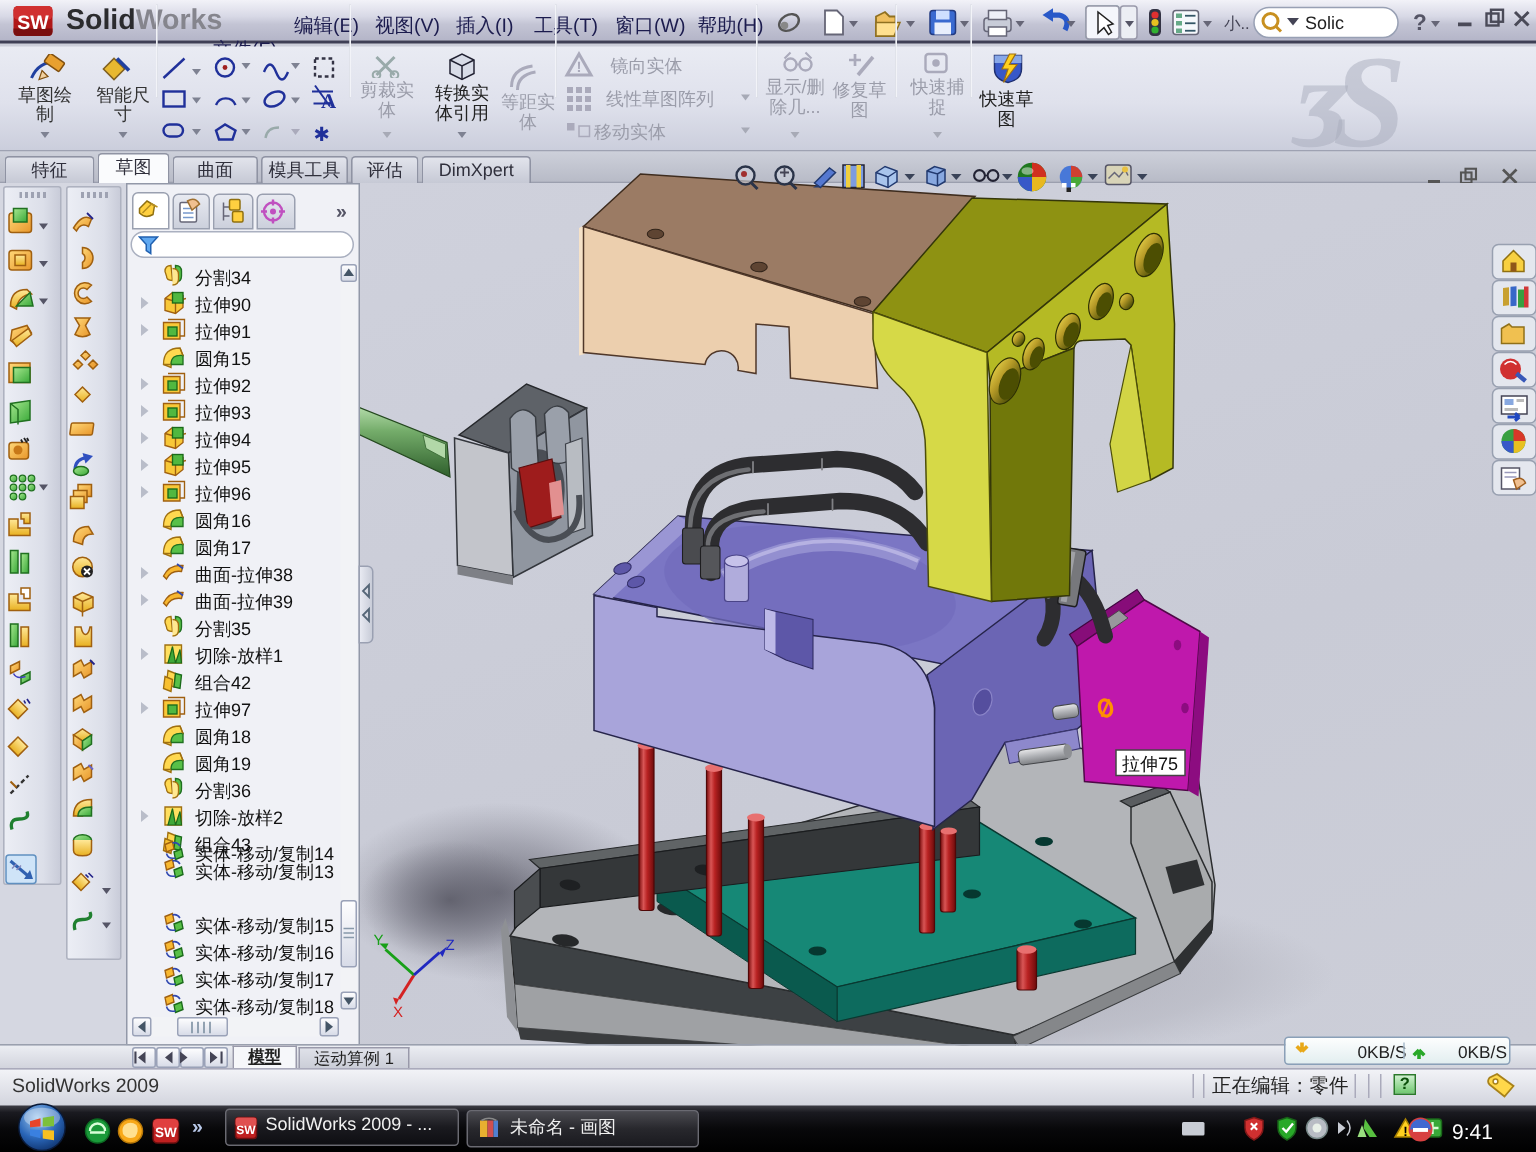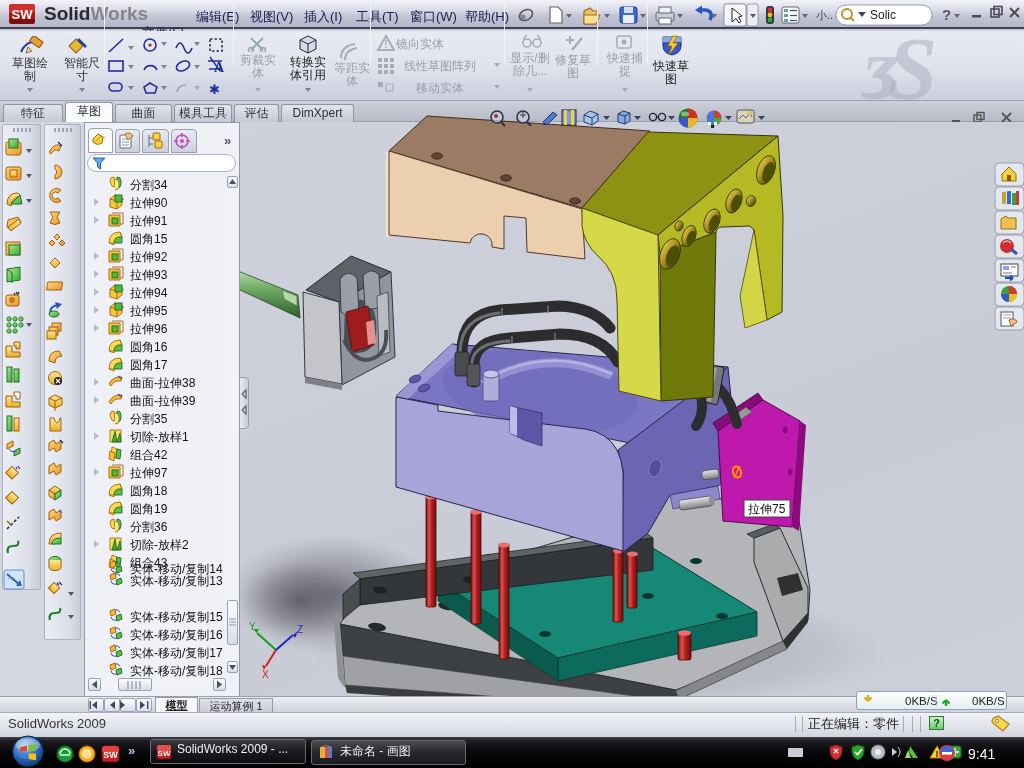--- a/index.html
+++ b/index.html
@@ -234,23 +234,23 @@
       <rect x="2" y="30" width="4" height="4"></rect>
           <rect x="8" y="30" width="4" height="4"></rect>
           <rect x="14" y="30" width="4" height="4"></rect>
       <rect x="2" y="36" width="4" height="4"></rect>
           <rect x="8" y="36" width="4" height="4"></rect>
           <rect x="14" y="36" width="4" height="4"></rect>
       <rect x="2" y="48" width="5" height="5"></rect>
           <rect x="10" y="50" width="7" height="7" fill="none" stroke="#aab"></rect>
     </g>
   </svg>
-  <div class="abs rtxt gray" style="left:396px; top:38px; width:70px; text-align:left;">镜向实体</div>
+  <div class="abs rtxt gray" style="left:396px; top:38px; width:70px; text-align:center;">镜向实体</div>
   <div class="abs rtxt gray" style="left:396px; top:60px; width:80px; text-align:right;">线性草图阵列</div>
-  <div class="abs rtxt gray" style="left:396px; top:82px; width:70px; text-align:left;margin-left:20px;">移动实体</div>
+  <div class="abs rtxt gray" style="left:396px; top:82px; width:70px; text-align:left;">移动实体</div>
   <div class="abs darr garr" style="left:494px; top:63px;"></div>
   <div class="abs darr garr" style="left:494px; top:85px;"></div>
   <div class="abs vsep" style="left:504px;"></div>
 
   <svg class="abs" style="left:521px; top:33px;" width="22" height="16" viewBox="0 0 22 16">
     <circle cx="6" cy="10" r="4" fill="none" stroke="#aab" stroke-width="1.6"></circle>
     <circle cx="16" cy="10" r="4" fill="none" stroke="#aab" stroke-width="1.6"></circle>
     <path d="M10 10 h2 M2 6 l4 -4 m14 4 l-4 -4" stroke="#aab" stroke-width="1.4"></path>
   </svg>
   <div class="abs rtxt gray" style="left:506px; top:52px; width:48px;">显示/删<br>除几...</div>

